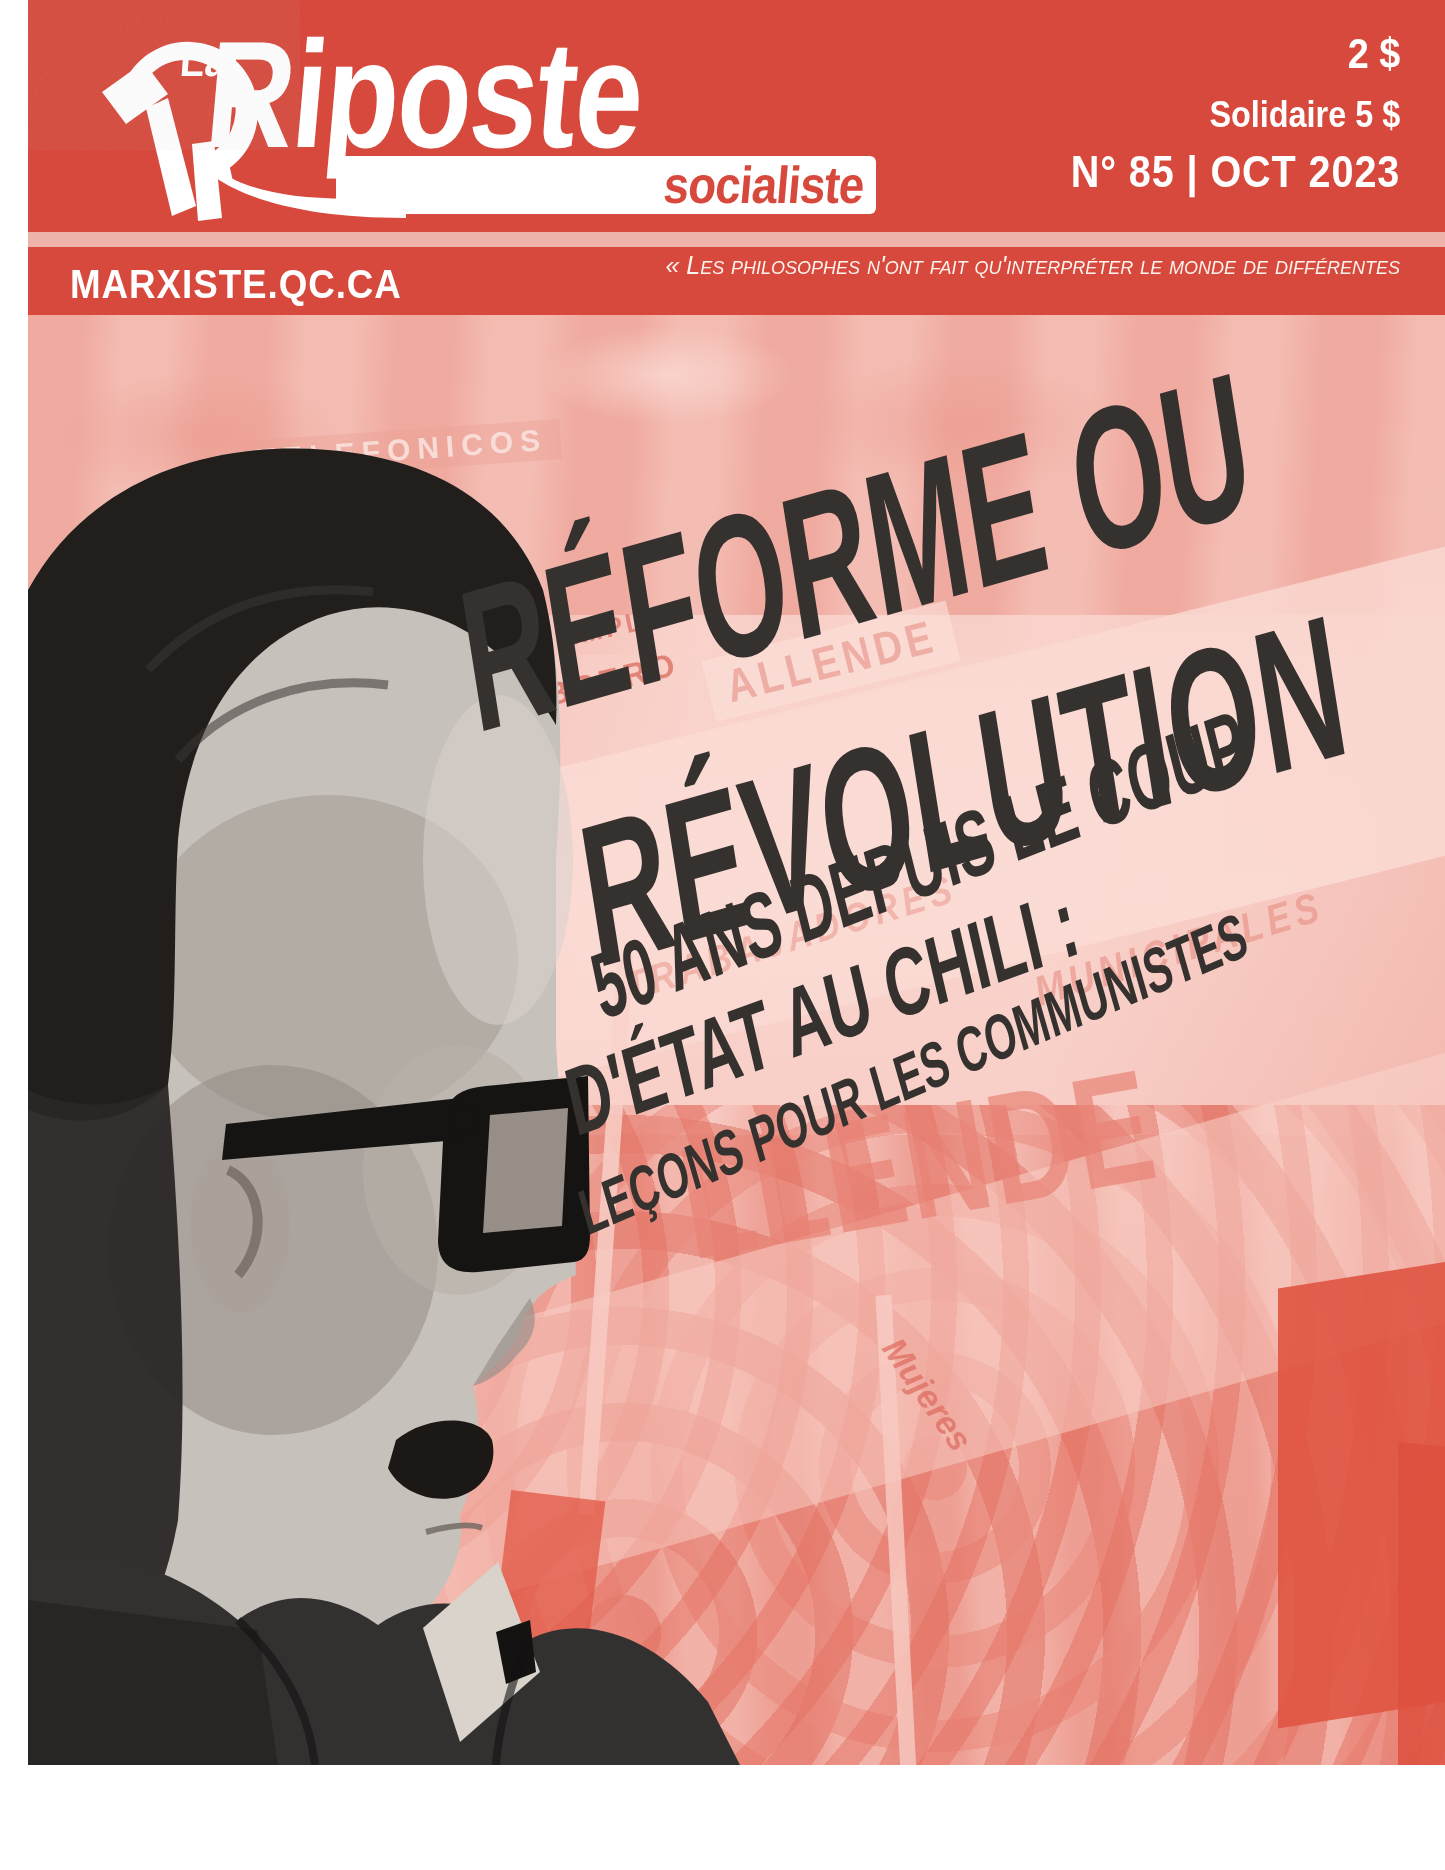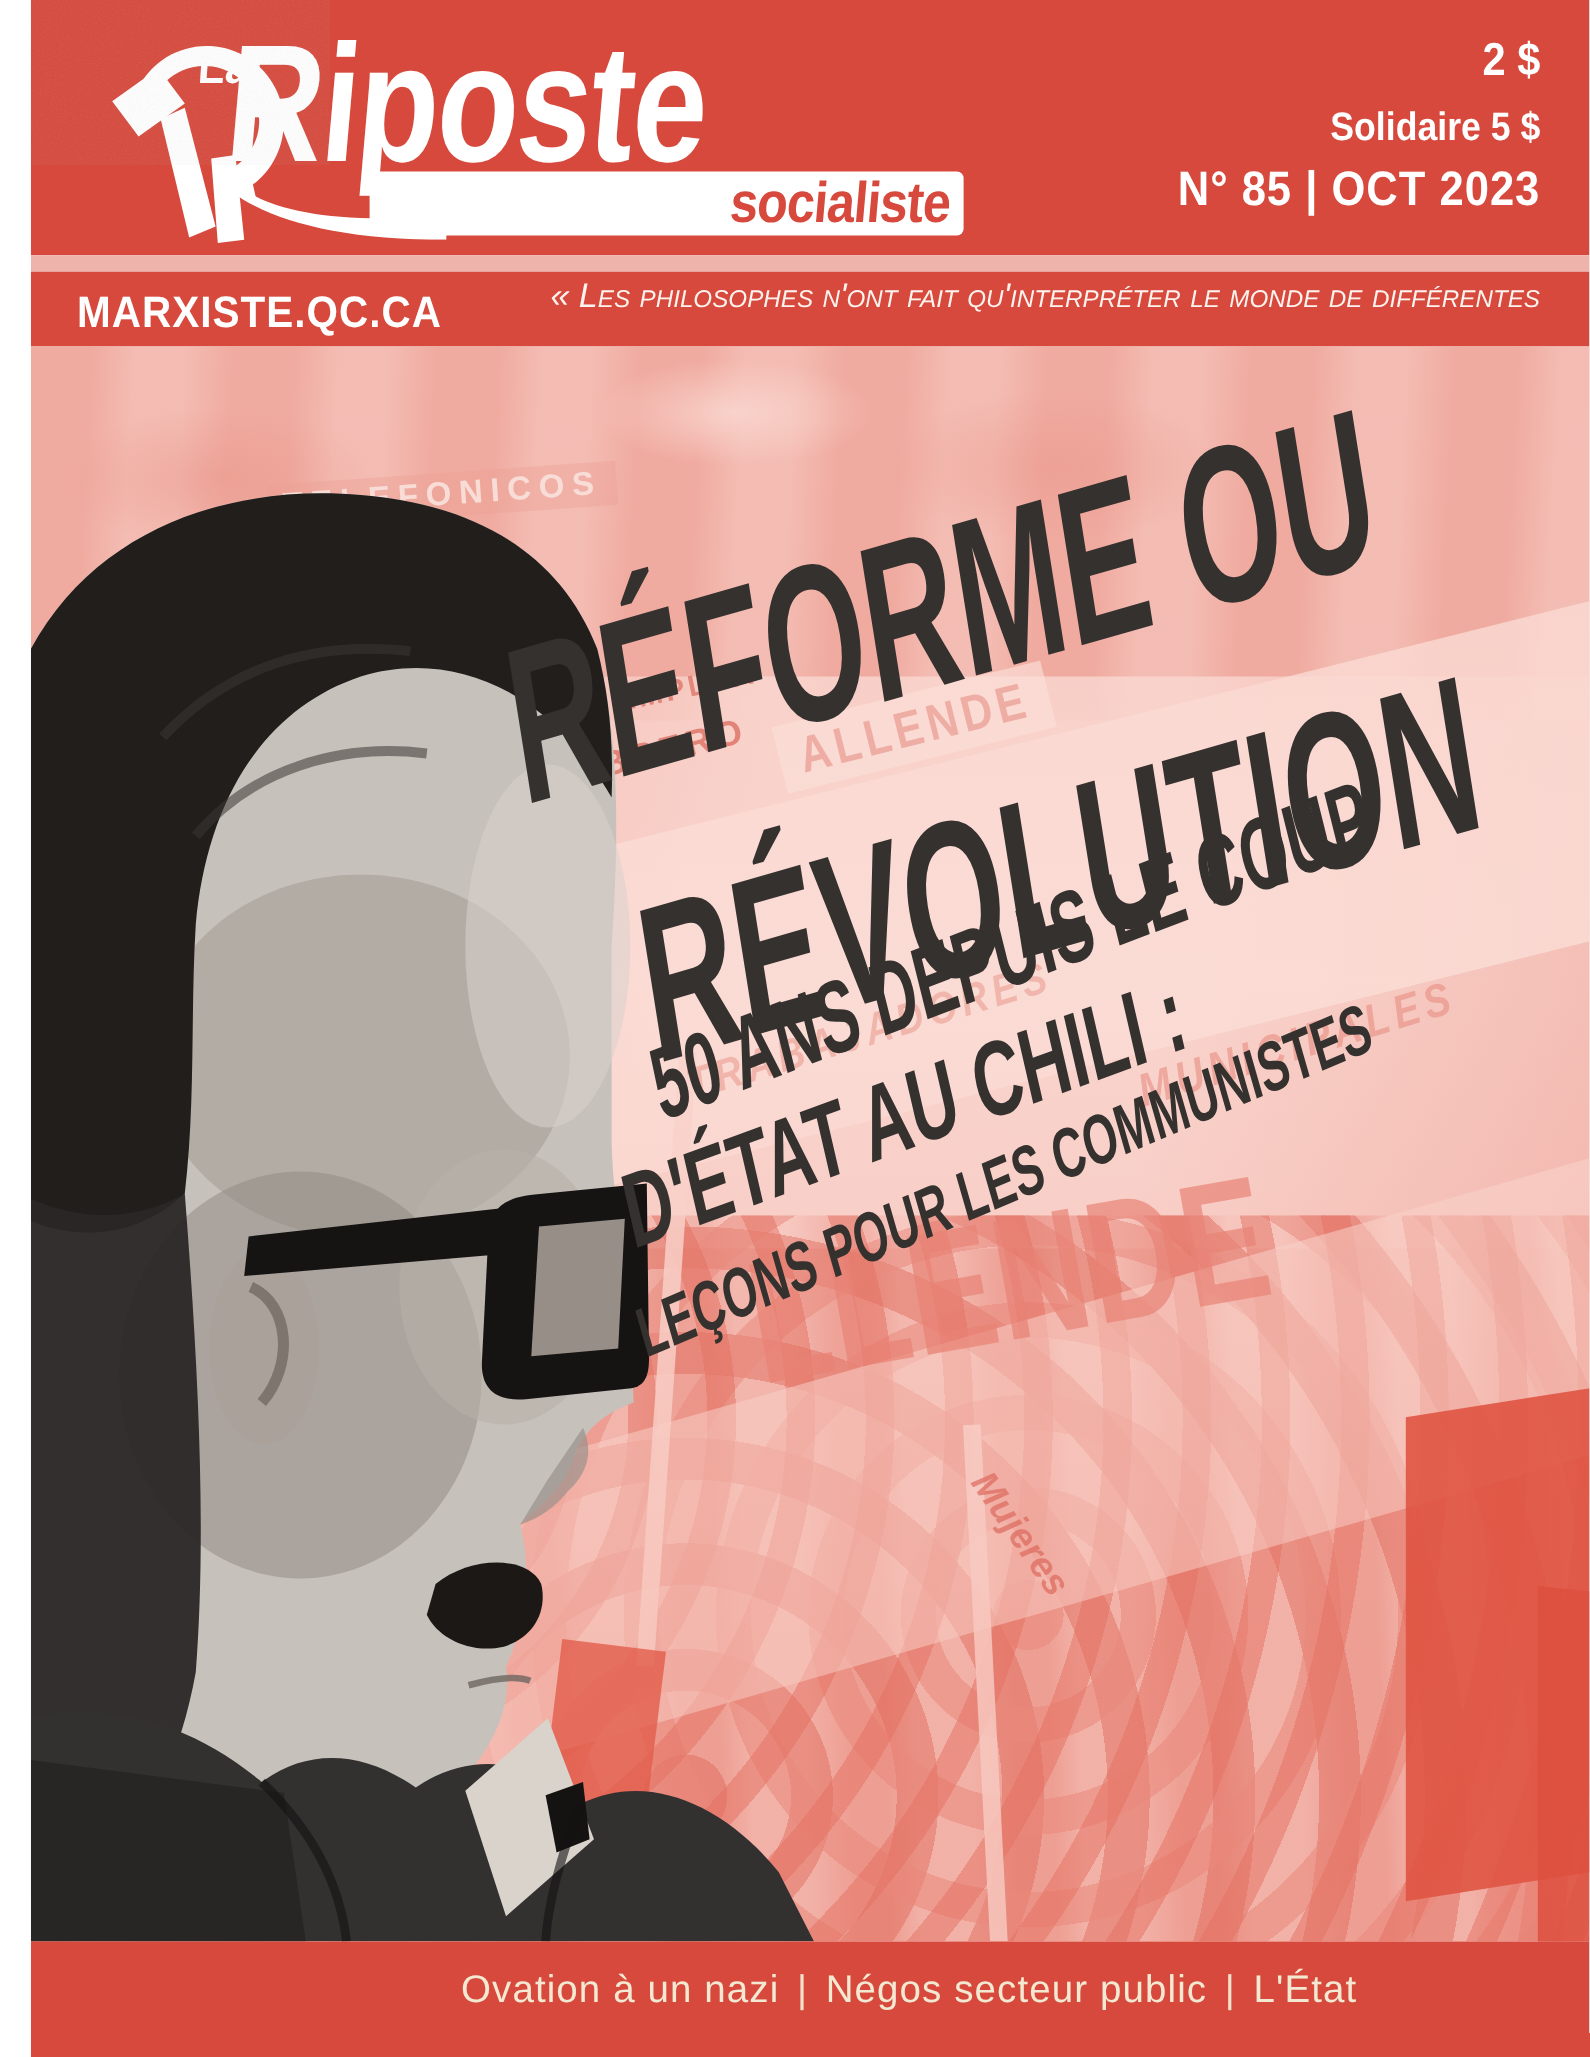--- a/index.html
+++ b/index.html
@@ -37,21 +37,21 @@
   .price{font-size:42px;font-weight:bold;transform:scaleX(.9);transform-origin:right center;}
   .solidaire{font-size:36px;font-weight:bold;margin-top:16px;transform:scaleX(.9);transform-origin:right center;}
   .issue{font-size:44px;font-weight:bold;margin-top:11px;transform:scaleX(.9);transform-origin:right center;letter-spacing:1px;}
 
   .website{
     position:absolute;left:70px;top:262px;color:#fff;font-weight:bold;font-size:40px;
     letter-spacing:1px;transform:scaleX(.92);transform-origin:left center;z-index:3;
   }
   .quote{
     position:absolute;right:45px;top:251px;text-align:center;color:#fdf3ee;
-    font-style:italic;font-variant:small-caps;font-size:31px;line-height:1.13;z-index:3;
+    font-style:italic;font-variant:small-caps;font-size:25px;line-height:1.13;z-index:3;
   }
 
   
   .photo{position:absolute;left:28px;top:315px;right:0;height:1450px;background:#f3bfb6;overflow:hidden;}
   .bg-top{
     position:absolute;left:0;top:0;right:0;height:340px;
     background:
       radial-gradient(180px 70px at 640px 60px, rgba(252,230,224,.85), rgba(252,230,224,0) 70%),
       radial-gradient(200px 90px at 170px 120px, rgba(233,150,138,.55), rgba(233,150,138,0) 72%),
       radial-gradient(220px 100px at 930px 110px, rgba(233,150,138,.5), rgba(233,150,138,0) 70%),
@@ -242,25 +242,20 @@
 
     <path fill="#333130" d="M0,1120 C80,1106 150,1130 210,1180 C250,1150 300,1150 350,1185
       C400,1150 460,1160 500,1200 C560,1170 630,1200 680,1262 L712,1325 L0,1325 Z"></path>
     <path fill="#262422" d="M0,1160 L230,1190 L250,1325 L0,1325 Z" opacity=".85"></path>
 
     <path fill="#d9d3cc" d="M395,1188 L470,1122 L512,1232 L432,1302 Z"></path>
     <path fill="#141312" d="M468,1192 L502,1180 L508,1232 L478,1244 Z"></path>
     <path fill="none" stroke="#121110" stroke-width="8" opacity=".6" d="M210,1180 C262,1230 282,1280 287,1325 M500,1200 C480,1252 470,1292 468,1325"></path>
   </svg>
 
-  <div class="footerbar">
-    <div class="footer-line">
-      <span>Ovation à un nazi</span><span class="footer-sep">|</span><span>Négos secteur public</span><span class="footer-sep">|</span><span>L'État</span>
-    </div>
-  </div>
 
   <svg class="grain">
     <filter id="gr">
       <feTurbulence type="fractalNoise" baseFrequency="0.8" numOctaves="2" stitchTiles="stitch"></feTurbulence>
       <feColorMatrix type="saturate" values="0"></feColorMatrix>
     </filter>
     <rect width="100%" height="100%" filter="url(#gr)"></rect>
   </svg>
 
   <div class="margin-left"></div>

